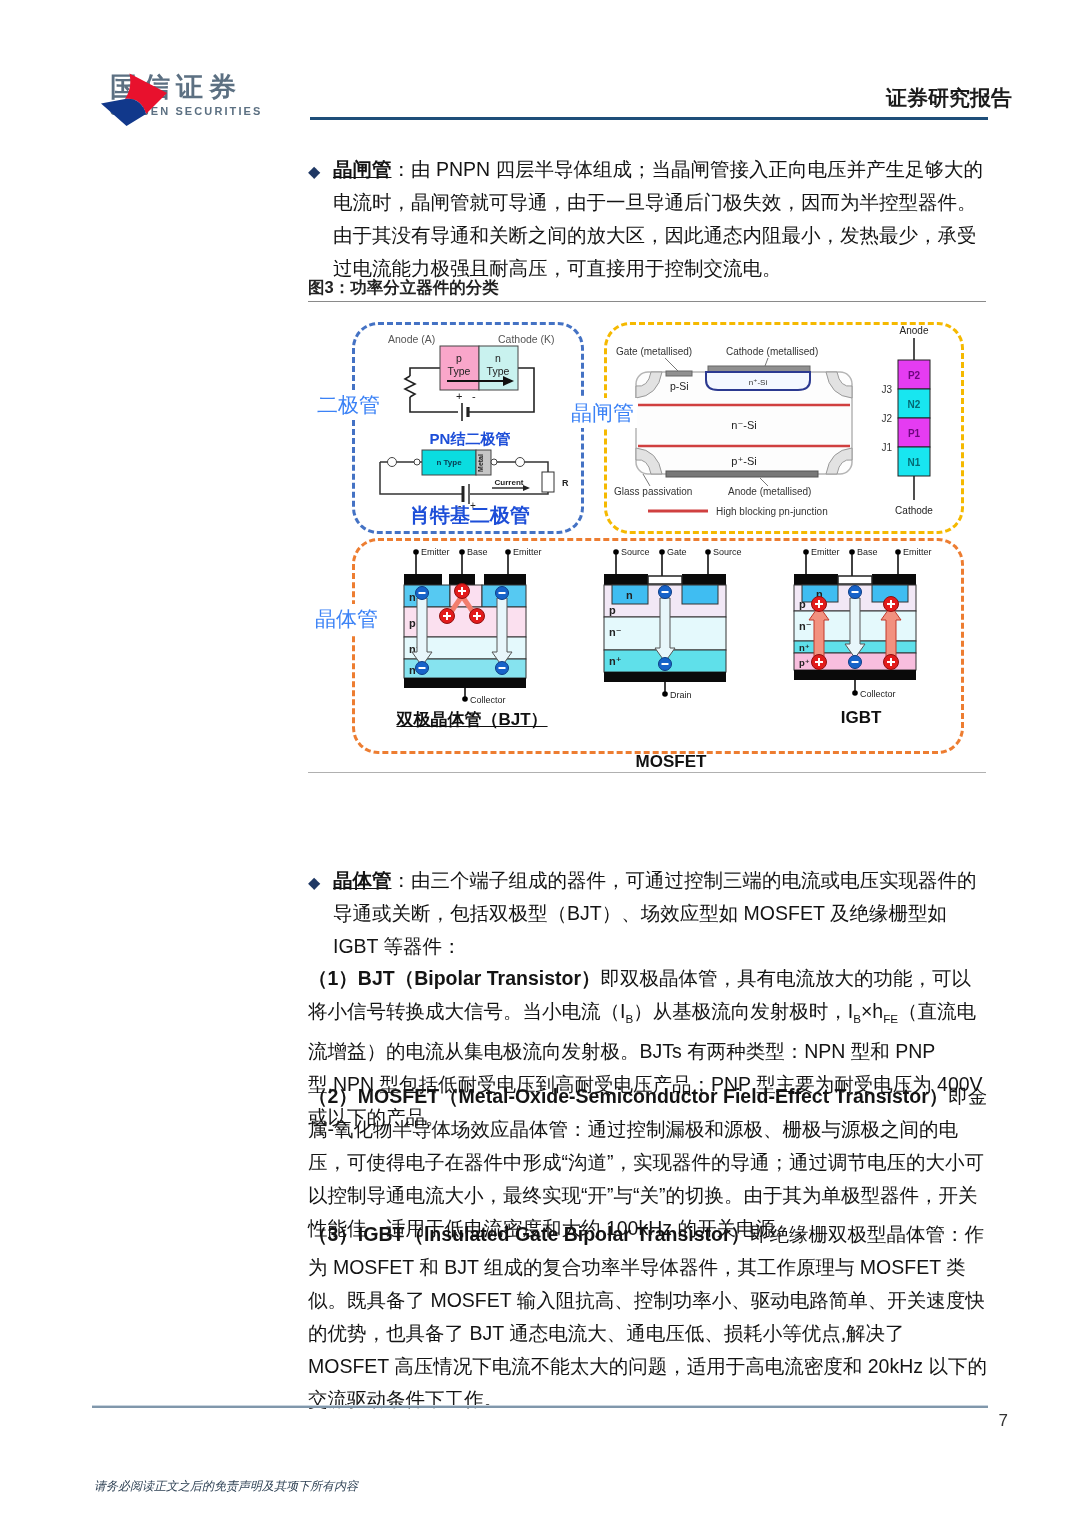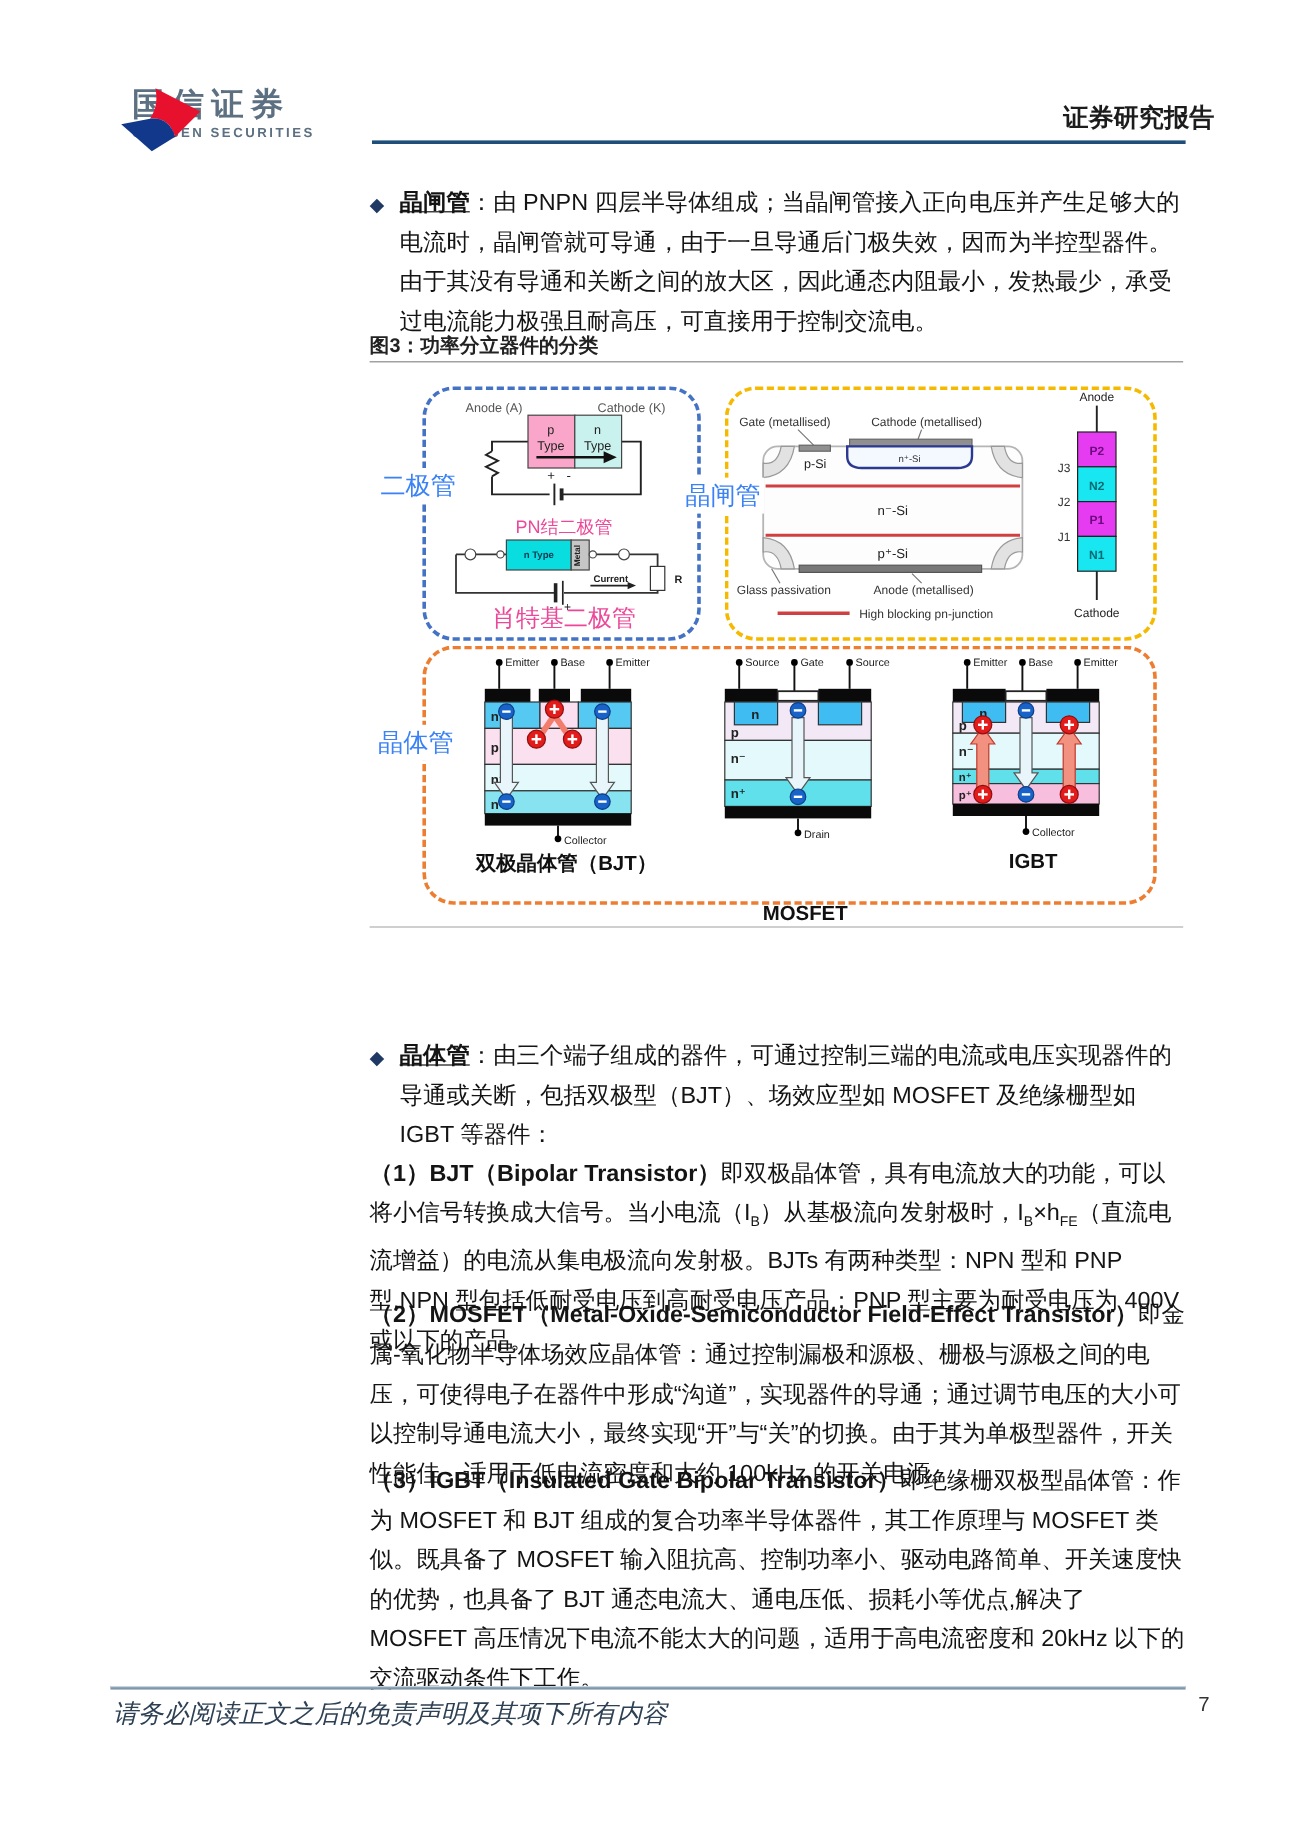--- a/index.html
+++ b/index.html
@@ -23,27 +23,27 @@
   .fig-title{position:absolute;left:308px;top:277px;font-size:16.5px;font-weight:600;color:#222;}
   .fig-hr-top{position:absolute;left:308px;top:301px;width:678px;height:1px;background:#8a8a8a;}
   .fig-hr-bottom{position:absolute;left:308px;top:772px;width:678px;height:1px;background:#b0b0b0;}
   .fig-source{position:absolute;left:308px;top:780px;font-size:15px;color:#3c3c3c;}
   .canvas{position:absolute;left:308px;top:306px;width:678px;height:462px;}
   .dash-box{position:absolute;border-radius:26px;}
   .box-diode{left:44px;top:16px;width:226px;height:206px;border:3px dashed #4472c4;}
   .box-thyristor{left:296px;top:16px;width:354px;height:206px;border:3px dashed #f5b900;}
   .box-transistor{left:44px;top:232px;width:606px;height:210px;border:3px dashed #ed7d31;}
   .box-label{position:absolute;font-size:21px;font-weight:400;color:#3b82f6;background:#fff;padding:1px 3px;z-index:5;}
-  .sub-caption{position:absolute;text-align:center;font-weight:400;color:#ec4899;}
+  .sub-caption{position:absolute;text-align:center;font-weight:700;color:#1d4ed8;}
   .t-caption{position:absolute;top:402px;text-align:center;font-size:17px;font-weight:700;color:#111;}
   svg{position:absolute;overflow:visible;}
   svg text{font-family:"Liberation Sans","DejaVu Sans",sans-serif;}
   
   .footer-line{position:absolute;left:92px;top:1405px;width:896px;height:2px;background:#8097ab;border-top:1px solid #c9d4de;}
-  .footer-disclaimer{position:absolute;left:94px;top:1414px;font-size:21px;font-style:italic;color:#2e4154;}
+  .footer-disclaimer{position:absolute;left:94px;top:1478px;font-size:12px;font-style:italic;color:#2e4154;}
   .page-number{position:absolute;right:98px;top:1411px;font-size:17px;color:#333;}
 </style>
 </head>
 <body>
 
 <div class="page">
 
   <div class="logo">
     <svg class="logo-mark" viewBox="0 0 96 76">
       <path d="M42,4 L92,30 L64,58 C60,44 50,36 36,38 C44,26 44,14 42,4 Z" fill="#e8112d"></path>
@@ -366,21 +366,21 @@
             <circle cx="105" cy="116" r="7.5" fill="#e31b1b" stroke="#8f0f0f"></circle>
             <line x1="101" y1="116" x2="109" y2="116" stroke="#fff" stroke-width="2"></line>
             <line x1="105" y1="112" x2="105" y2="120" stroke="#fff" stroke-width="2"></line>
           </g>
       </g>
       <line x1="69" y1="134" x2="69" y2="146" stroke="#111" stroke-width="1.6"></line>
       <circle cx="69" cy="147" r="2.8" fill="#000"></circle>
       <text x="74" y="151" font-size="9" fill="#222">Collector</text>
     </svg>
 
-    <div class="t-caption" style="left:76px;width:176px;">双极晶体管（BJT）</div>
+    <div class="t-caption" style="left:76px;width:176px;text-decoration:underline;">双极晶体管（BJT）</div>
     <div class="t-caption" style="left:288px;width:150px;margin-top:44px;">MOSFET</div>
     <div class="t-caption" style="left:478px;width:150px;">IGBT</div>
   </div>
 
   <div class="fig-hr-bottom"></div>
 
   <div class="bullet" style="top:864px;">
     <span class="diamond">◆</span>
     <span class="btext"><span style="font-weight: 700; text-decoration: underline;">晶体管</span><span>：由三个端子组成的器件，可通过控制三端的电流或电压实现器件的导通或关断，包括双极型（BJT）、场效应型如 MOSFET 及绝缘栅型如 IGBT 等器件：</span></span>
   </div>

